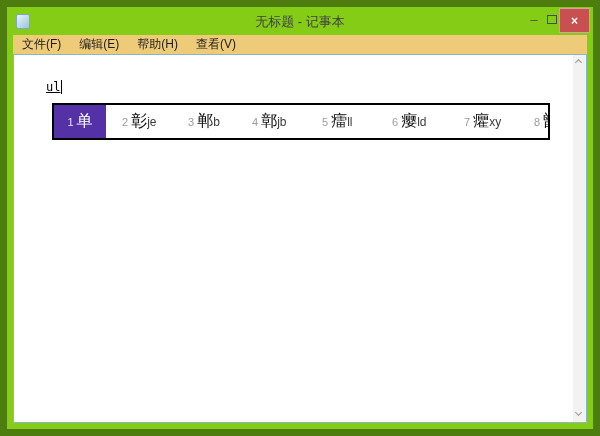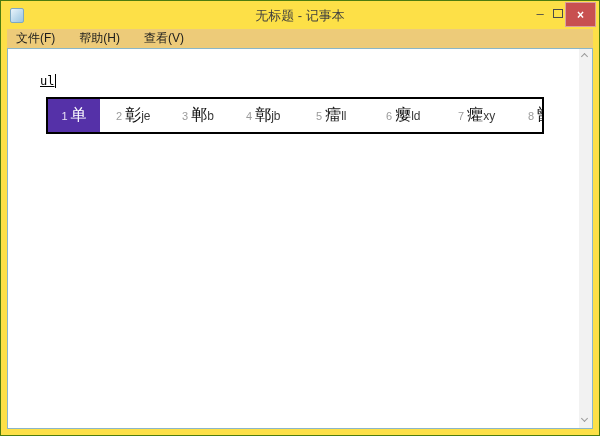--- a/index.html
+++ b/index.html
@@ -5,22 +5,22 @@
   * { margin:0; padding:0; box-sizing:border-box; }
   html,body { width:600px; height:436px; }
   body {
     font-family:"Liberation Sans","DejaVu Sans",sans-serif;
     position:relative; overflow:hidden; background:#fff;
   }
 
   
   .win {
     position:absolute; inset:0;
-    background:#fde047;
-    border:1px solid #4d7c0f;
+    background:#84cc16;
+    border:7px solid #4d7c0f;
   }
 
   
   .titlebar { position:absolute; top:0; left:0; right:0; height:28px; }
   .app-icon {
     position:absolute; left:9px; top:7px; width:14px; height:15px;
     background:linear-gradient(135deg,#eaf4fb 0%,#bcd9ec 55%,#9cc4de 100%);
     border:1px solid #7da8c3; border-radius:2px;
   }
   .title {
@@ -38,21 +38,21 @@
   .ctrl-close {
     position:absolute; right:3px; top:1px; width:31px; height:25px;
     background:#c85050; border:1px solid #d8a0a0;
     color:#fff; font-size:12px; font-weight:bold;
     text-align:center; line-height:24px;
   }
 
   
   .menubar {
     position:absolute; top:28px; left:6px; right:6px; height:19px;
-    display:flex; align-items:center; gap:12px;
+    display:flex; align-items:center; gap:6px;
     background:#edcb79; padding-left:3px;
   }
   .menu-item {
     font-size:12px; color:#1c1c1c; padding:2px 6px; cursor:default;
   }
 
   
   .client {
     position:absolute; top:47px; left:6px; right:6px; bottom:6px;
     background:#fff; border:1px solid #8ab6c8;
@@ -117,20 +117,21 @@
   <div class="titlebar">
     <div class="app-icon"></div>
     <div class="title">无标题 - 记事本</div>
     <div class="ctrl-min">–</div>
     <div class="ctrl-max"></div>
     <div class="ctrl-close">×</div>
   </div>
 
   <div class="menubar">
     <div class="menu-item">文件(F)</div>
+    <div class="menu-item">编辑(E)</div>
     <div class="menu-item">帮助(H)</div>
     <div class="menu-item">查看(V)</div>
   </div>
 
   <div class="client">
 
     <div class="composition-row">
       <span class="composition">ul</span>
       <span class="caret"></span>
     </div>

